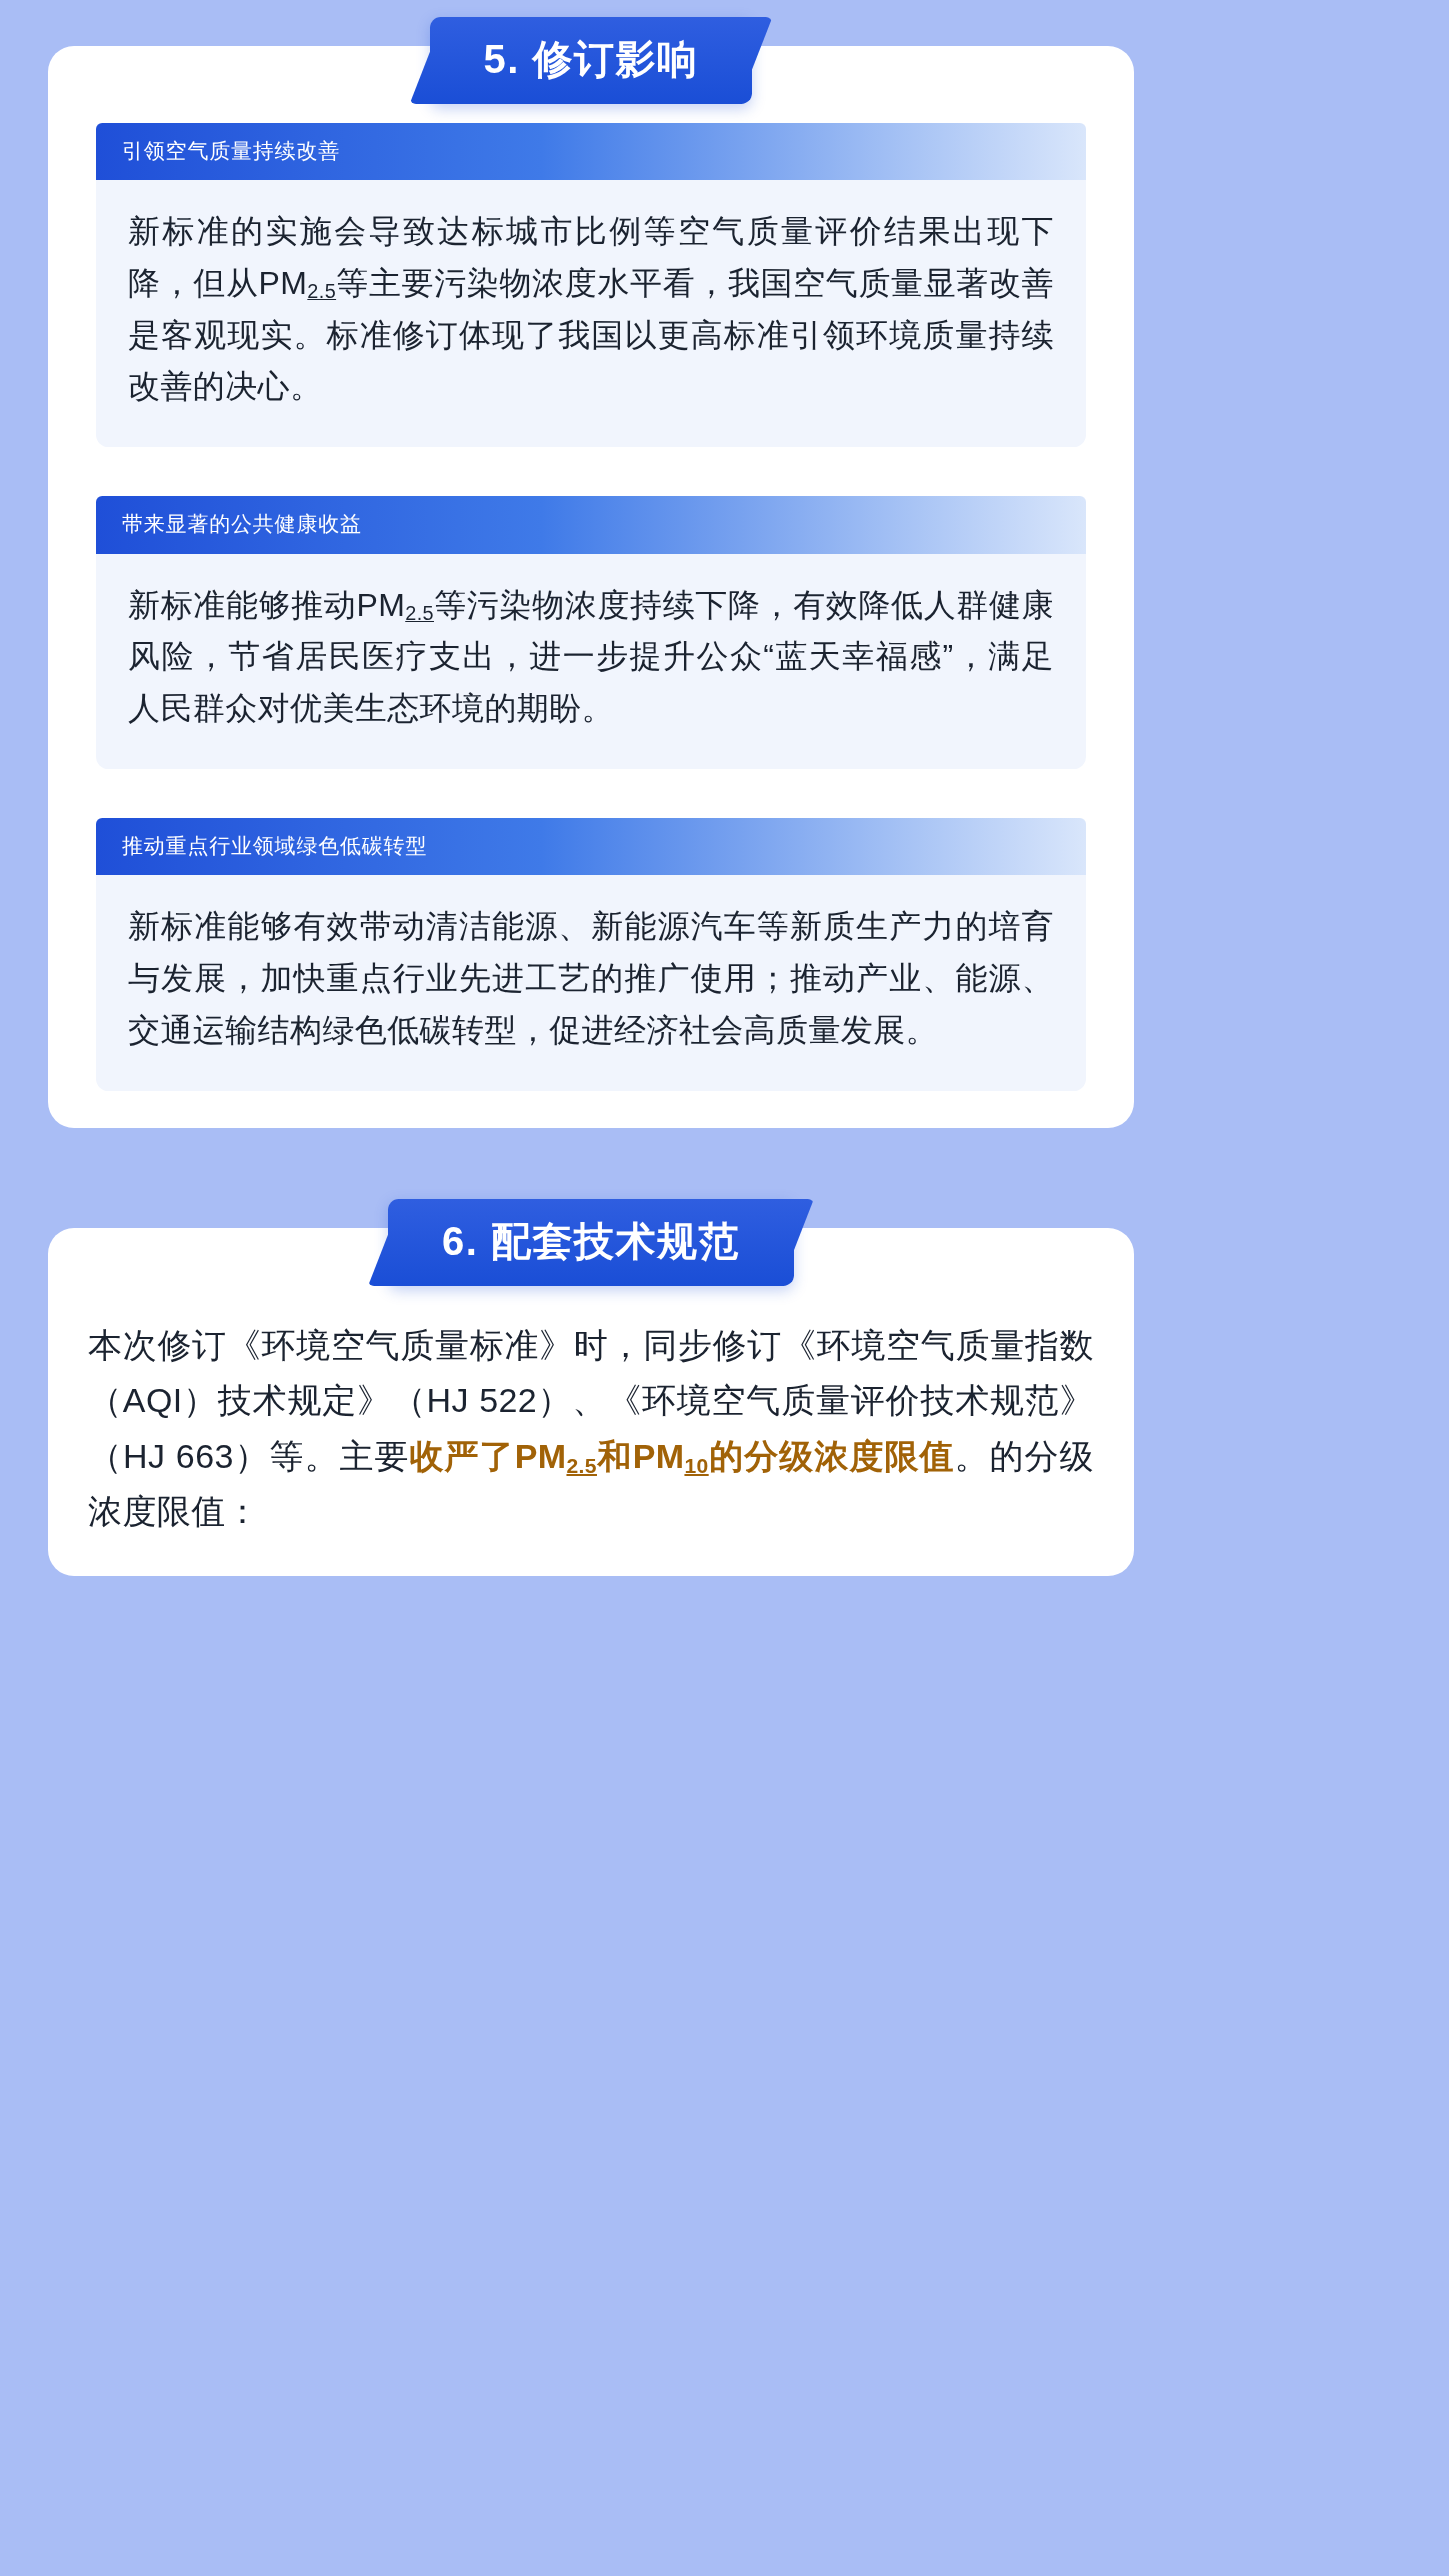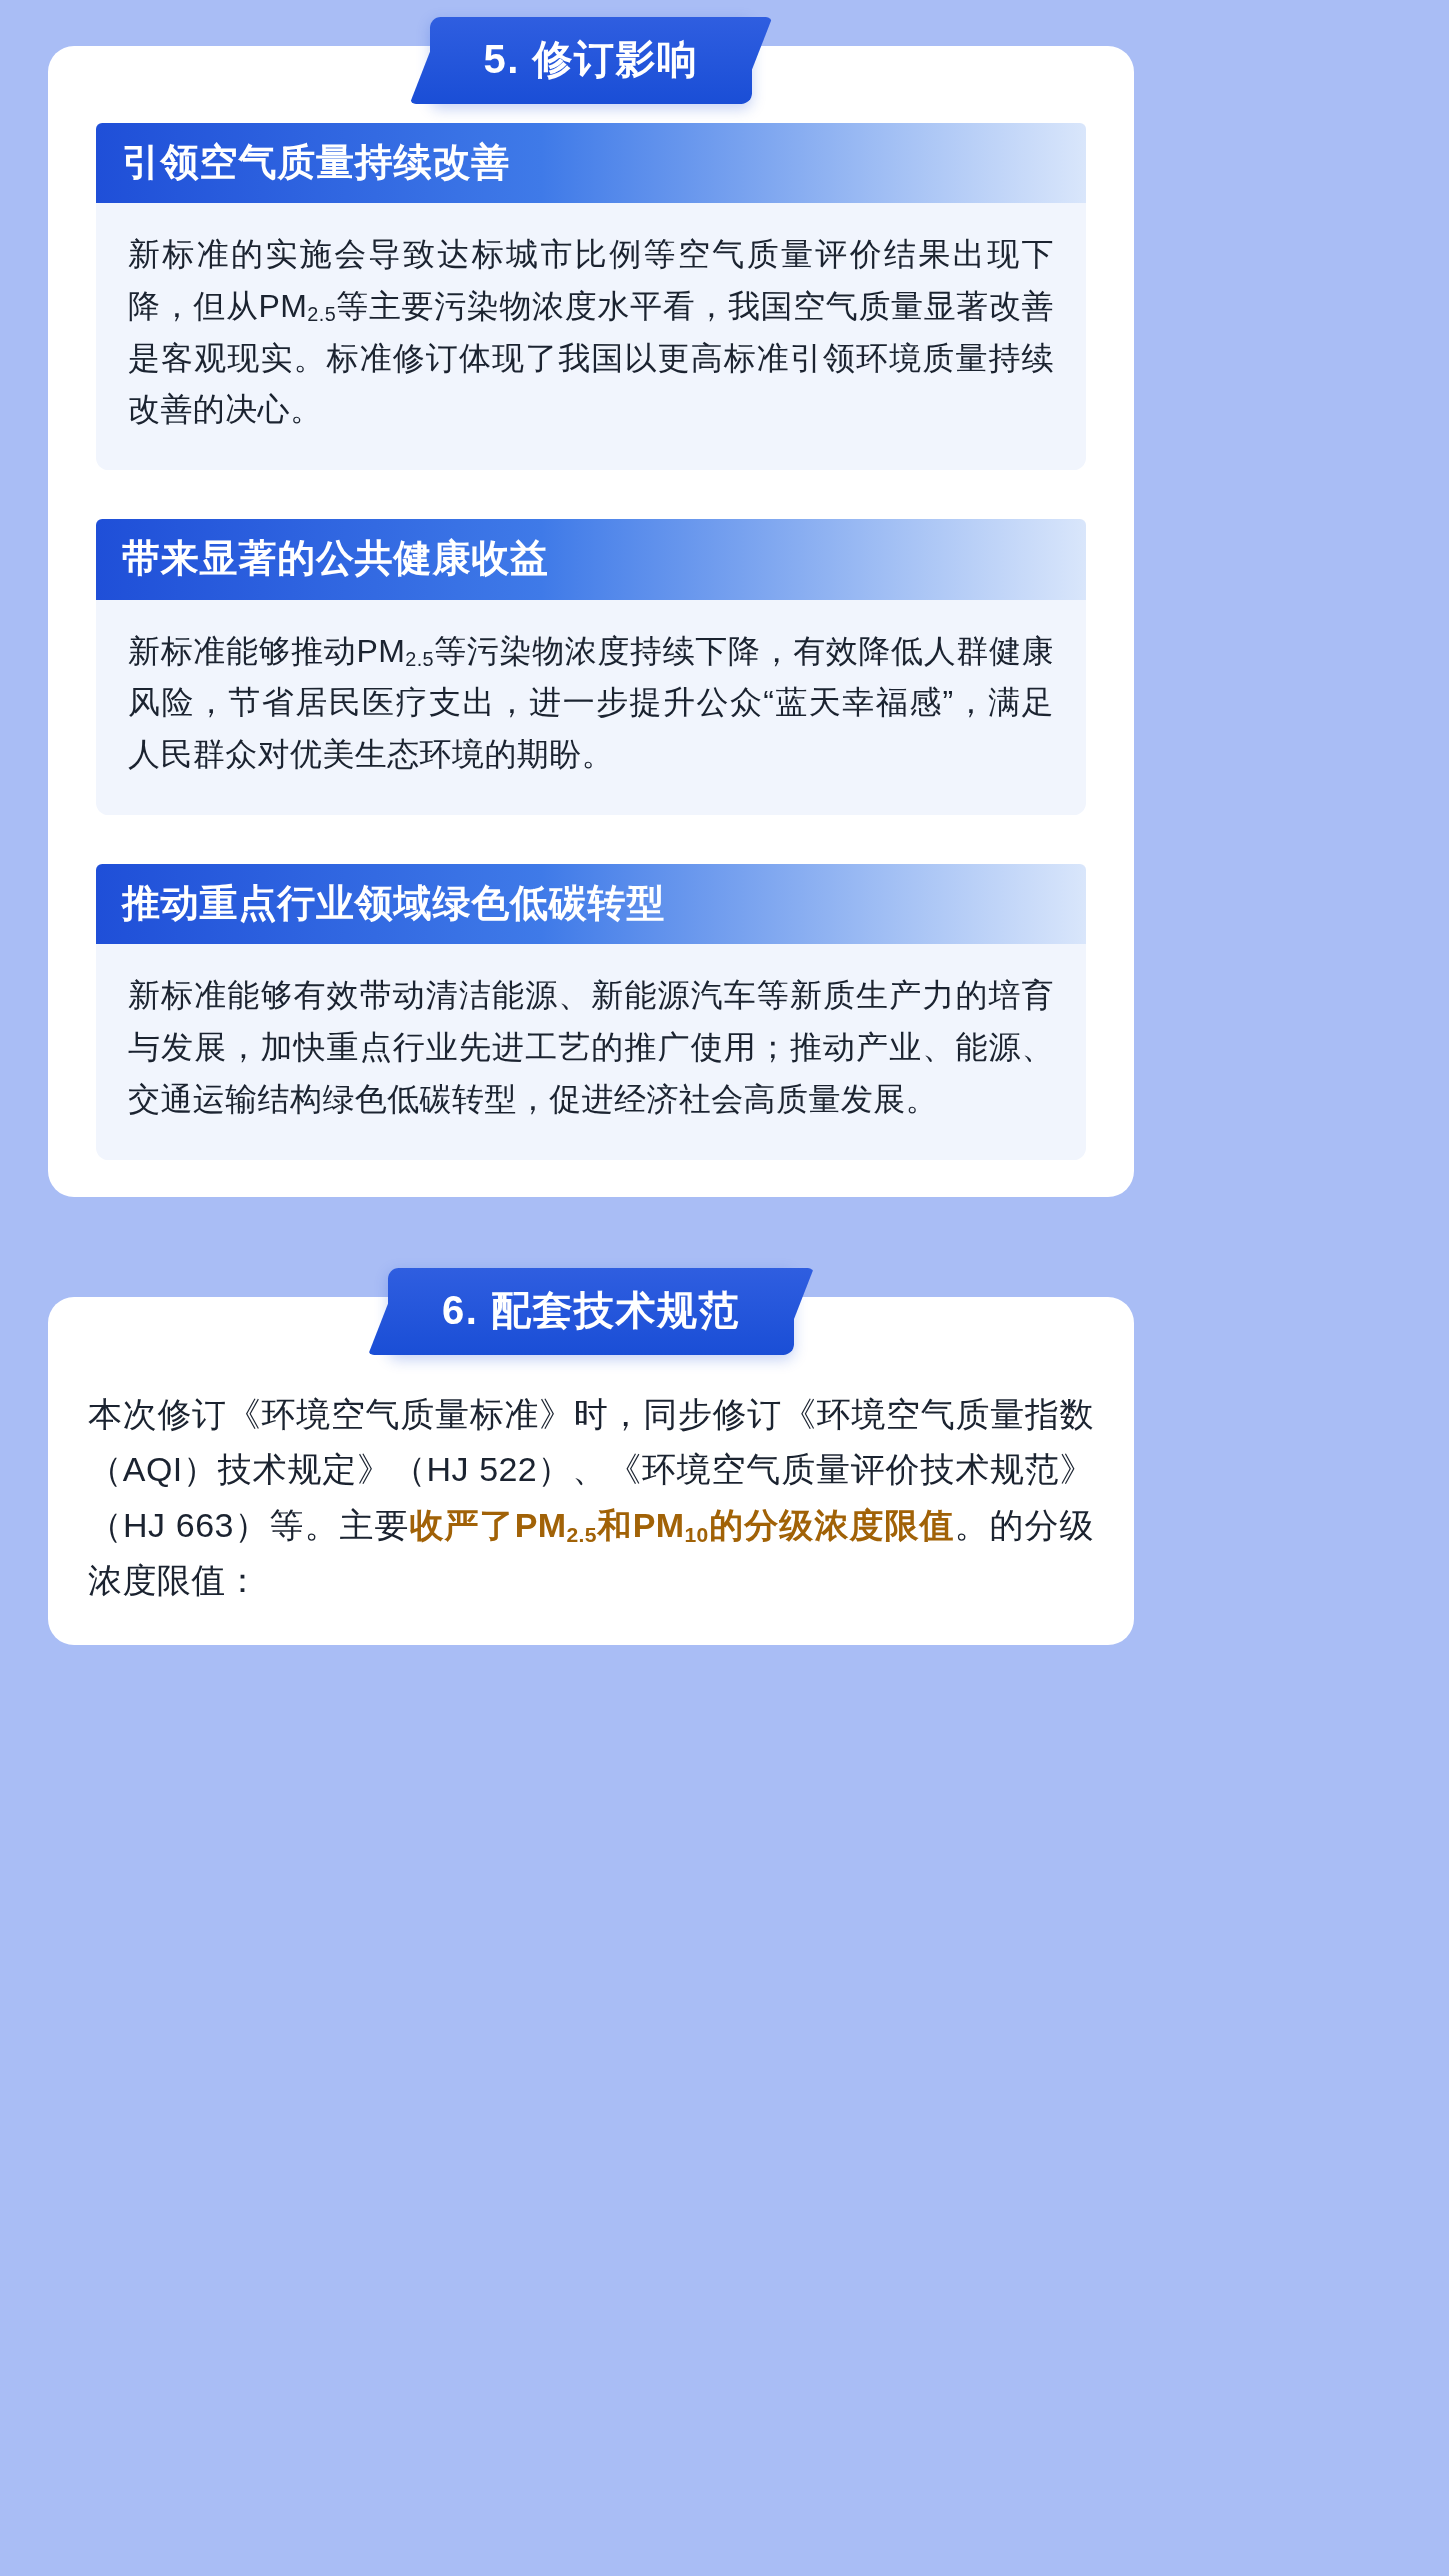--- a/index.html
+++ b/index.html
@@ -74,40 +74,41 @@
     background: #f1f5fd;
     border-radius: 12.3px;
     padding: 0 0 34px 0;
   }
   .block:last-child { margin-bottom: 0; }
 
   .block-title {
     display: block;
     background: linear-gradient(90deg, #1f4fd8 0%, #3f7ae8 45%, #d9e6fb 100%);
     color: #ffffff;
-    font-size: 38px;
-    font-weight: 700;
+    font-size: 21px;
+    font-weight: 400;
     letter-spacing: 0.8px;
     padding: 14px 26px 15.3px 26px;
     border-radius: 6.1px 6.1px 0 0;
     margin-bottom: 26px;
   }
 
   .block-text {
     font-size: 32px;
     line-height: 1.62;
     color: #1b2330;
     padding: 0 32px;
     text-align: justify;
     letter-spacing: 0.4px;
   }
 
   sub {
     font-size: 0.62em;
     vertical-align: -0.22em;
+    text-decoration: underline;
   }
 
   
   .card-2 {
     margin-top: 100px;
   }
   .card-2 .body-text {
     font-size: 34px;
     line-height: 1.62;
     color: #1b2330;

